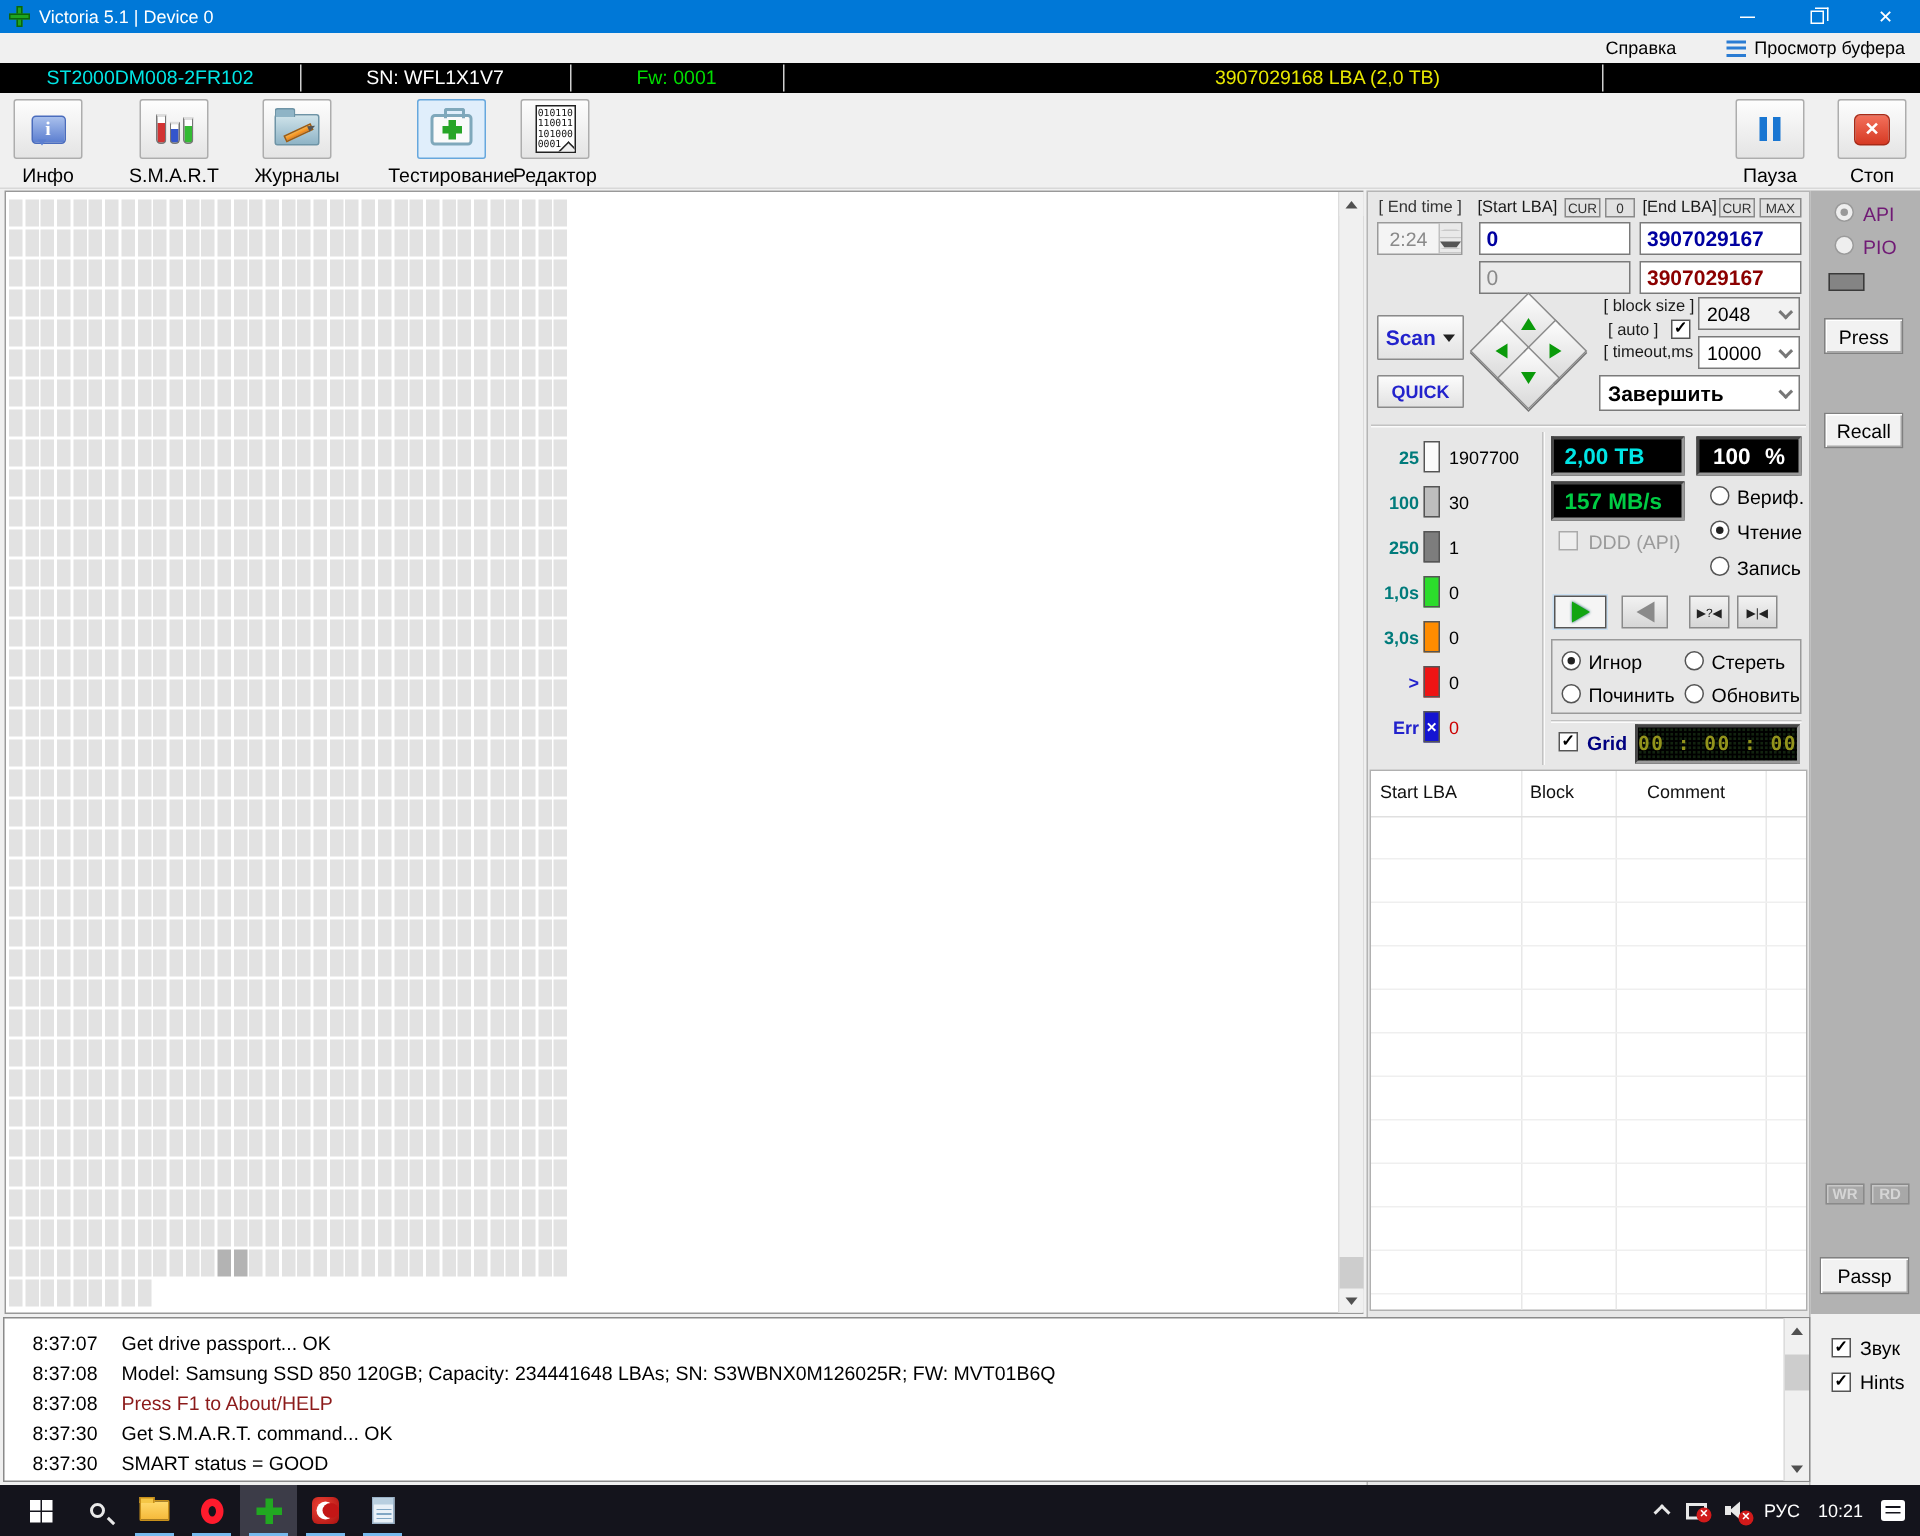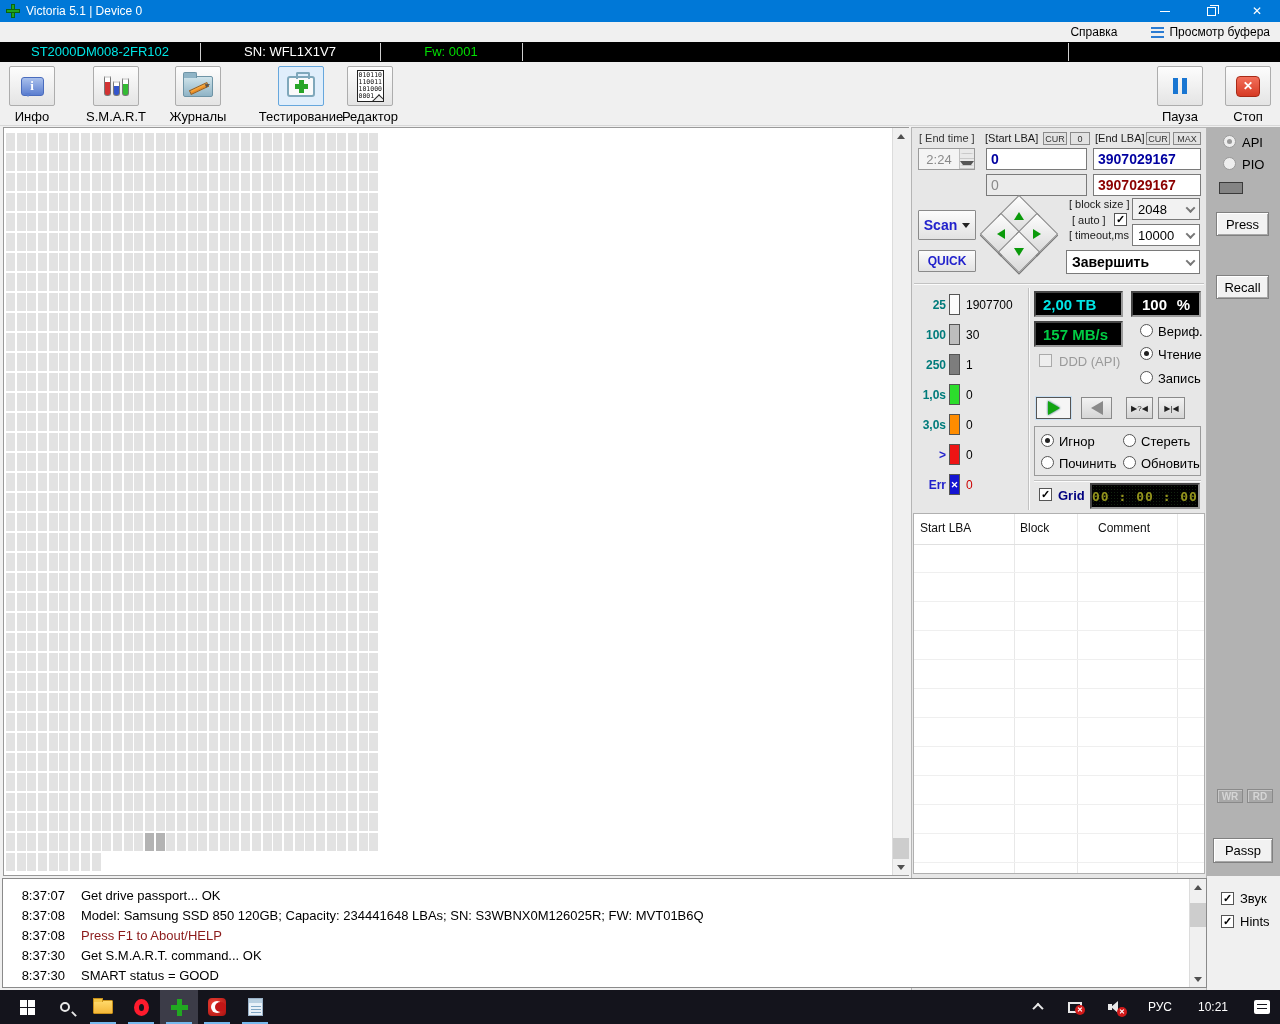--- a/index.html
+++ b/index.html
@@ -145,21 +145,21 @@
   #t-rows { position:absolute; left:0; top:30px; right:0; bottom:0; }
   .trow { height:29px; border-bottom:1px solid #efefef; }
   #t-headline { position:absolute; left:0; top:30px; right:0; height:1px; background:#e0e0e0; }
 
   
   #rstrip { position:absolute; left:1207px; top:127px; width:73px; height:749px; background:#b2b2b2; }
   .strip-btn { position:absolute; background:#f2f2f2; border:1px solid #808080;
     box-shadow:inset 1px 1px 0 #fff, inset -1px -1px 0 #a8a8a8; display:flex; align-items:center; justify-content:center; font-size:13px; }
   .mini-dis { position:absolute; width:26px; height:14px; background:#a8a8a8; border:1px solid #8a8a8a;
     box-shadow:inset 1px 1px 0 #c8c8c8; color:#d5d5d5; font-weight:bold; font-size:10px; display:flex; align-items:center; justify-content:center; }
-  .dis-label { color:#000000; }
+  .dis-label { color:#701a75; }
 
   
   #log { position:absolute; left:2px; top:878px; width:1205px; height:110px; background:#fff; border:1px solid #8a8a8a; }
   .log-line { position:absolute; left:0; width:100%; height:20px; display:flex; align-items:center; font-size:13px; }
   .log-time { width:62px; text-align:right; }
   .log-text { margin-left:16px; white-space:nowrap; }
   #logside { position:absolute; left:1209px; top:878px; width:71px; height:110px; background:#f0f0f0; }
   .cbrow { position:absolute; display:flex; align-items:center; gap:6px; font-size:13px; }
   .cb { width:13px; height:13px; background:#fff; border:1px solid #555; font-size:11px; line-height:11px; text-align:center; font-weight:bold; }
 
@@ -178,21 +178,21 @@
   .plus-tb { position:relative; width:17px; height:17px; }
   .plus-tb .v { position:absolute; left:6px; top:0; width:5px; height:17px; background:#21a821; }
   .plus-tb .h { position:absolute; left:0; top:6px; width:17px; height:5px; background:#21a821; }
   .ic-redc { width:18px; height:18px; border-radius:4px; background:radial-gradient(circle at 35% 35%, #f04436, #a80f0f); position:relative; overflow:hidden; }
   .ic-redc:before { content:""; position:absolute; left:3px; top:3px; width:12px; height:12px; border-radius:50%; background:#fff; }
   .ic-redc:after { content:""; position:absolute; left:7px; top:4px; width:11px; height:10px; border-radius:50%; background:#c31616; }
   .ic-note { width:15px; height:18px; background:#e9f1f8; border:1px solid #9ab2c8; position:relative; }
   .ic-note:before { content:""; position:absolute; left:0; right:0; top:0; height:4px; background:#b8cfe0; }
   .ic-note:after { content:""; position:absolute; left:2px; top:7px; width:10px; height:7px;
     background:repeating-linear-gradient(#7fa6c4 0 1px, transparent 1px 3px); }
-  #tray { margin-left:auto; display:flex; align-items:center; gap:26px; padding-right:10px; color:#fff; }
+  #tray { margin-left:auto; display:flex; align-items:center; gap:12px; padding-right:10px; color:#fff; }
   .chev-up { width:8px; height:8px; border-top:2px solid #e8e8e8; border-right:2px solid #e8e8e8; transform:rotate(-45deg) translate(-1px,1px); }
   .ic-net { width:14px; height:11px; border:2px solid #e8e8e8; position:relative; }
   .badge-x { position:absolute; right:-5px; bottom:-4px; width:10px; height:10px; border-radius:50%; background:#d11a1a; color:#fff;
     font-size:7px; line-height:10px; text-align:center; font-weight:bold; }
   .ic-vol { position:relative; width:14px; height:12px; }
   .ic-vol .box { position:absolute; left:0; top:3px; width:4px; height:6px; background:#e8e8e8; }
   .ic-vol .cone { position:absolute; left:3px; top:0; width:0; height:0; border-top:6px solid transparent; border-bottom:6px solid transparent; border-right:7px solid #e8e8e8; }
   .ic-notif { width:16px; height:14px; background:#fff; border-radius:2px; position:relative; }
   .ic-notif:before { content:""; position:absolute; left:3px; top:4px; right:3px; height:5px;
     background:repeating-linear-gradient(#14141c 0 1px, transparent 1px 4px); }
@@ -232,20 +232,21 @@
         </div>
       <span>Просмотр буфера</span>
     </div>
   </div>
 </div>
 
 <div id="devicebar">
   <span style="left:0;width:200px;color:#00e5e5;">ST2000DM008-2FR102</span>
   <span style="left:200px;width:180px;color:#ffffff;">SN: WFL1X1V7</span>
   <span style="left:380px;width:142px;color:#00dd00;">Fw: 0001</span>
+  <span style="left:660px;width:450px;color:#e8e800;">3907029168 LBA (2,0 TB)</span>
   <div class="dev-div" style="left:200px;"></div>
   <div class="dev-div" style="left:380px;"></div>
   <div class="dev-div" style="left:522px;"></div>
   <div class="dev-div" style="left:1068px;"></div>
 </div>
 
 <div id="toolbar">
   <div class="tbtn" style="left:8px;width:48px;">
     <div class="ibox">
         <div class="ic-info">i</div>

